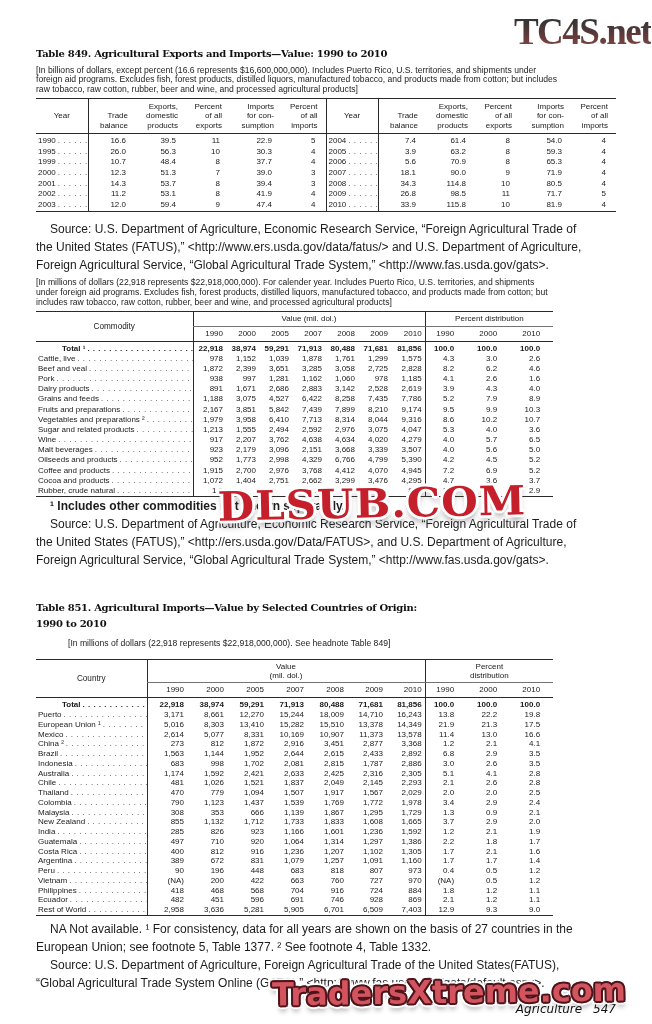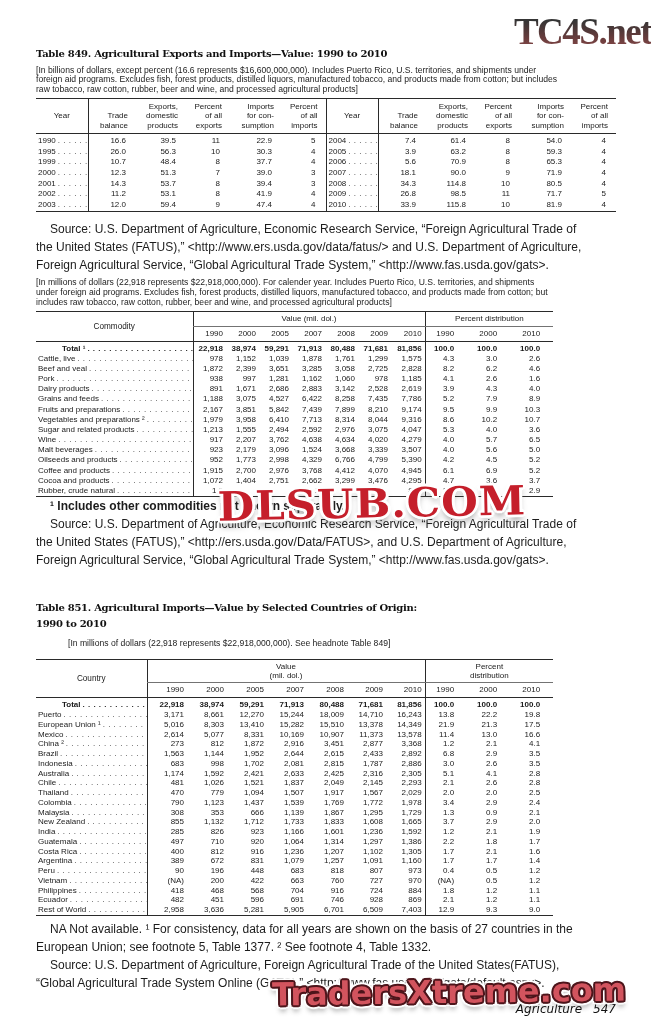--- a/index.html
+++ b/index.html
@@ -541,21 +541,21 @@
             <tr>
               <td class="lbl-cell">
                 <div class="lbl">
                   <span class="txt">Malt beverages</span>
                   <span class="leader"></span>
                 </div>
               </td>
               <td class="num bl">923</td>
               <td class="num">2,179</td>
               <td class="num">3,096</td>
-              <td class="num">1,524</td>
+              <td class="num">2,151</td>
               <td class="num">3,668</td>
               <td class="num">3,339</td>
               <td class="num">3,507</td>
               <td class="pct bl">4.0</td>
               <td class="pct">5.6</td>
               <td class="pct">5.0</td>
             </tr>
             <tr>
               <td class="lbl-cell">
                 <div class="lbl">
@@ -581,21 +581,21 @@
                   <span class="leader"></span>
                 </div>
               </td>
               <td class="num bl">1,915</td>
               <td class="num">2,700</td>
               <td class="num">2,976</td>
               <td class="num">3,768</td>
               <td class="num">4,412</td>
               <td class="num">4,070</td>
               <td class="num">4,945</td>
-              <td class="pct bl">6.1</td>
+              <td class="pct bl">7.2</td>
               <td class="pct">6.9</td>
               <td class="pct">5.2</td>
             </tr>
             <tr>
               <td class="lbl-cell">
                 <div class="lbl">
                   <span class="txt">Cocoa and products</span>
                   <span class="leader"></span>
                 </div>
               </td>

